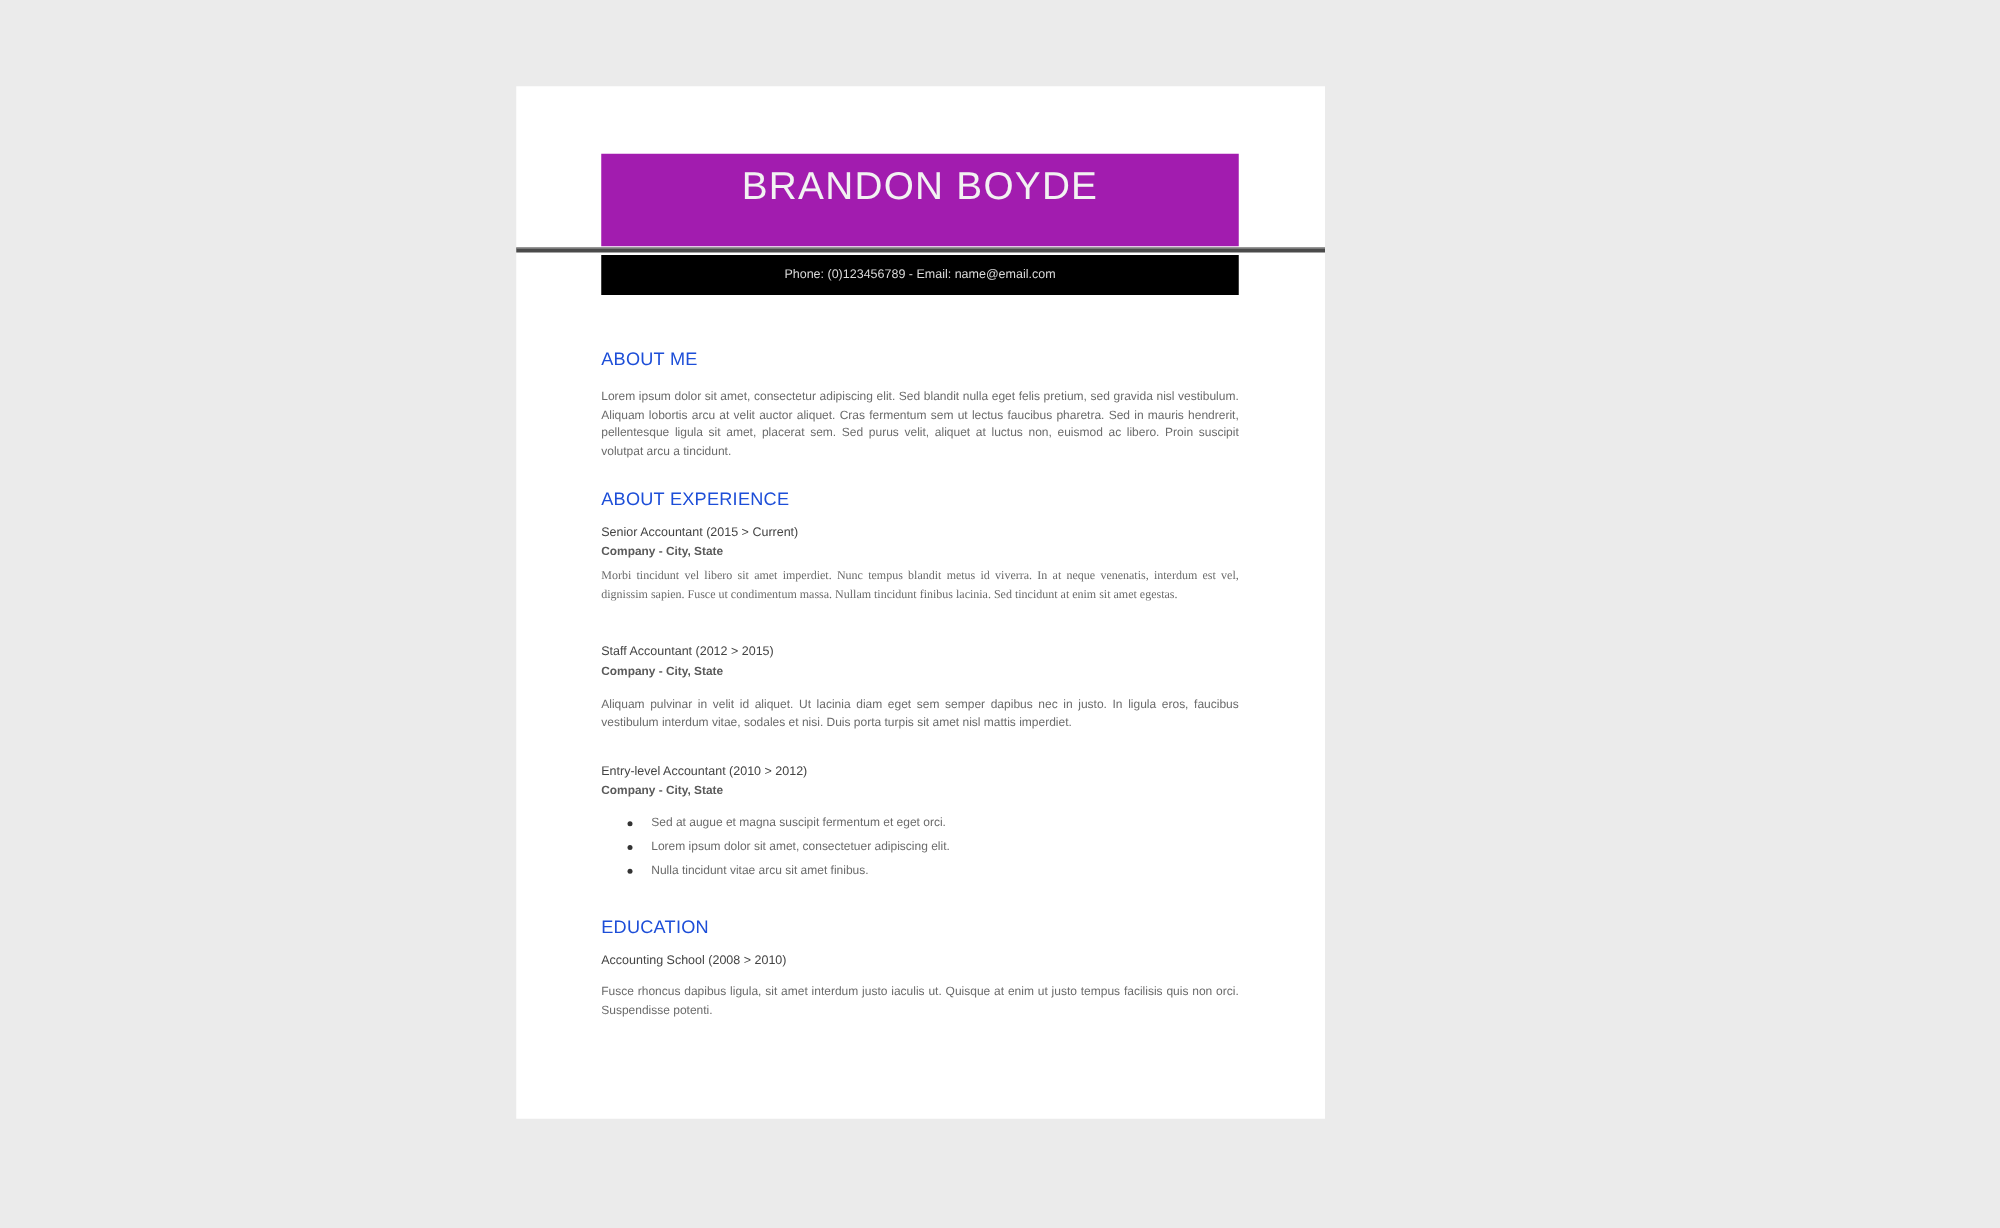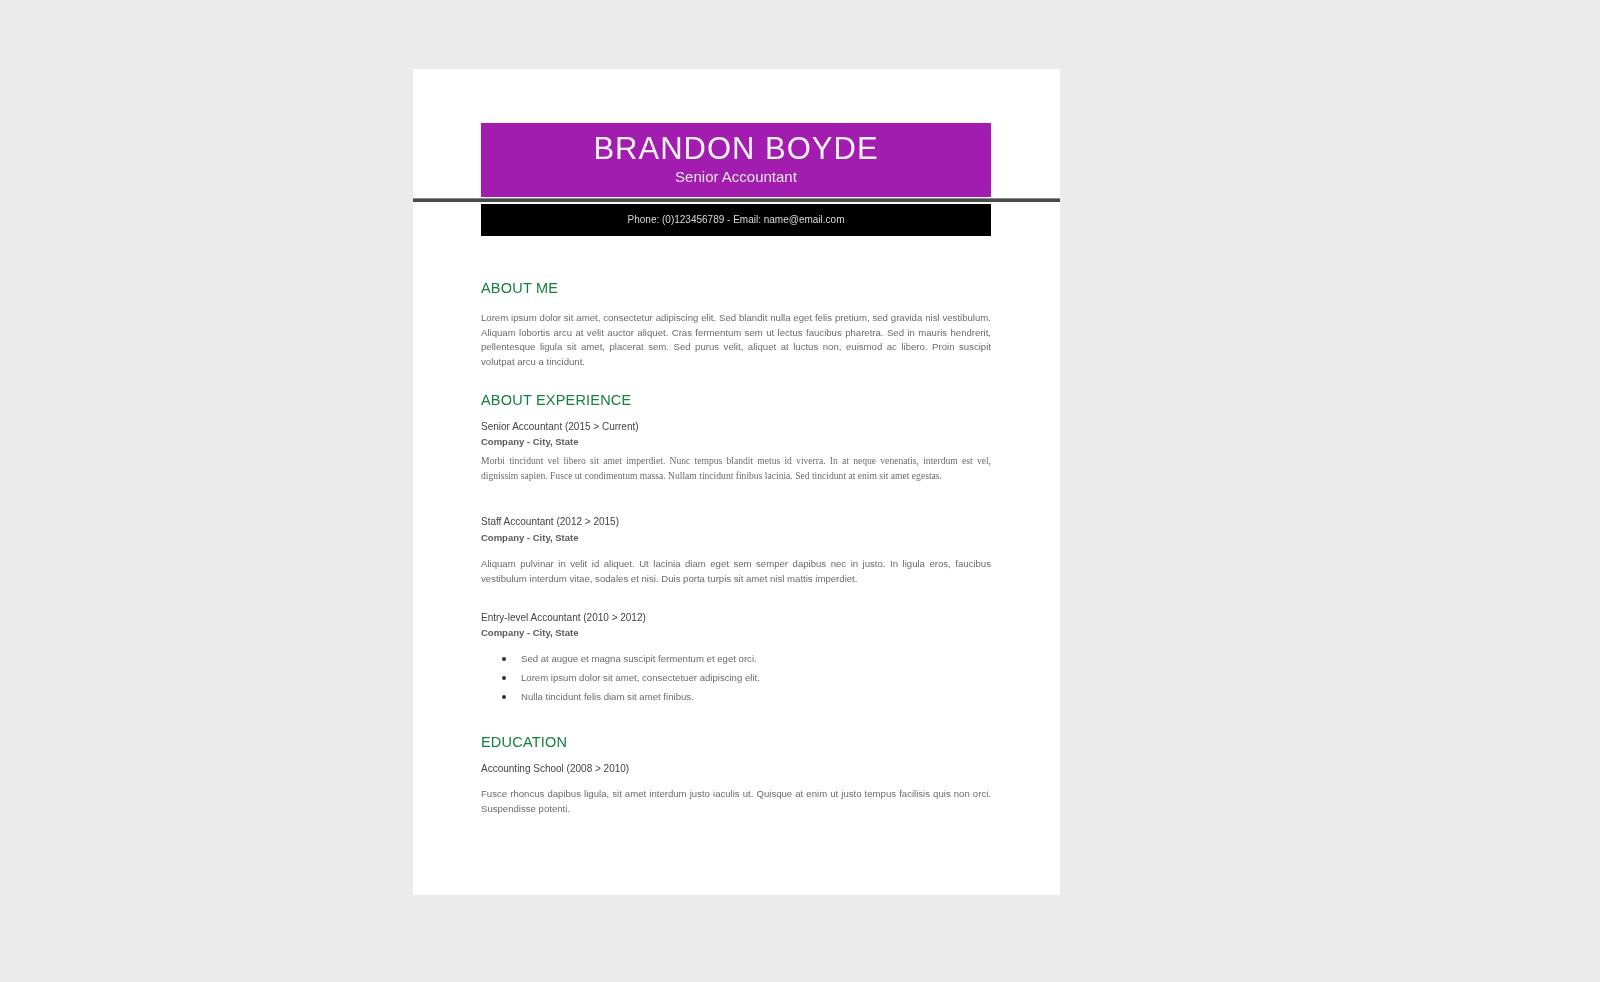--- a/index.html
+++ b/index.html
@@ -74,21 +74,21 @@
       line-height: 32px;
     }
     .content {
       position: absolute;
       left: 68px;
       top: 210px;
       width: 510px;
       color: #6b6b6b;
     }
     .section-heading {
-      color: #15803d;
+      color: #1d4ed8;
       font-size: 14.5px;
       line-height: 18px;
       margin: 0;
       font-weight: normal;
       letter-spacing: 0.2px;
     }
     .para {
       font-size: 9.6px;
       line-height: 14.6px;
       text-align: justify;
@@ -144,21 +144,20 @@
     #edu-title { position: absolute; top: 482px; }
     #edu-text { position: absolute; top: 508px; width: 510px; }
   </style>
 </head>
 <body>
 
 <div class="page">
 
   <div class="header-top">
     <div class="name">BRANDON BOYDE</div>
-    <div class="title">Senior Accountant</div>
   </div>
 
   <div class="divider"></div>
 
   <div class="header-bottom">
     <span>Phone: (0)123456789 - Email: name@email.com</span>
   </div>
 
   <div class="content">
 
@@ -181,21 +180,21 @@
       <li>
         <span class="bullet-dot"></span>
         <span>Sed at augue et magna suscipit fermentum et eget orci.</span>
       </li>
       <li>
         <span class="bullet-dot"></span>
         <span>Lorem ipsum dolor sit amet, consectetuer adipiscing elit.</span>
       </li>
       <li>
         <span class="bullet-dot"></span>
-        <span>Nulla tincidunt felis diam sit amet finibus.</span>
+        <span>Nulla tincidunt vitae arcu sit amet finibus.</span>
       </li>
     </ul>
 
     <h2 id="edu-heading" class="section-heading">EDUCATION</h2>
     <div id="edu-title" class="job-title">Accounting School (2008 &gt; 2010)</div>
     <p id="edu-text" class="para">Fusce rhoncus dapibus ligula, sit amet interdum justo iaculis ut. Quisque at enim ut justo tempus facilisis quis non orci. Suspendisse potenti.</p>
 
   </div>
 </div>
 

